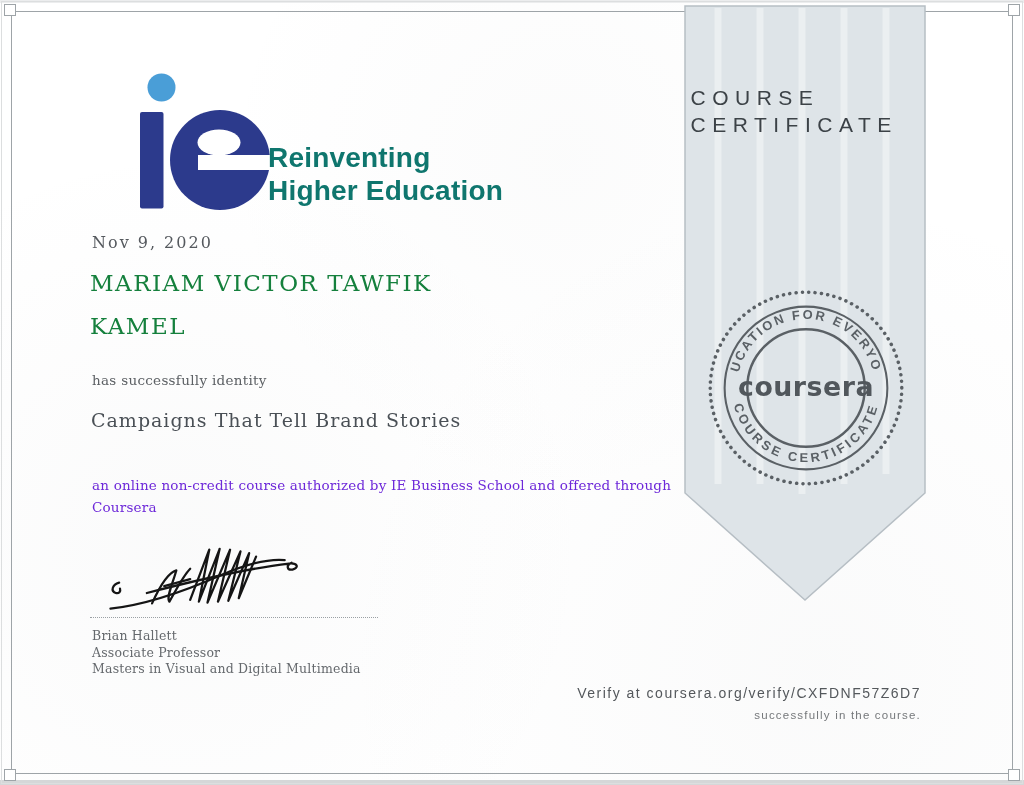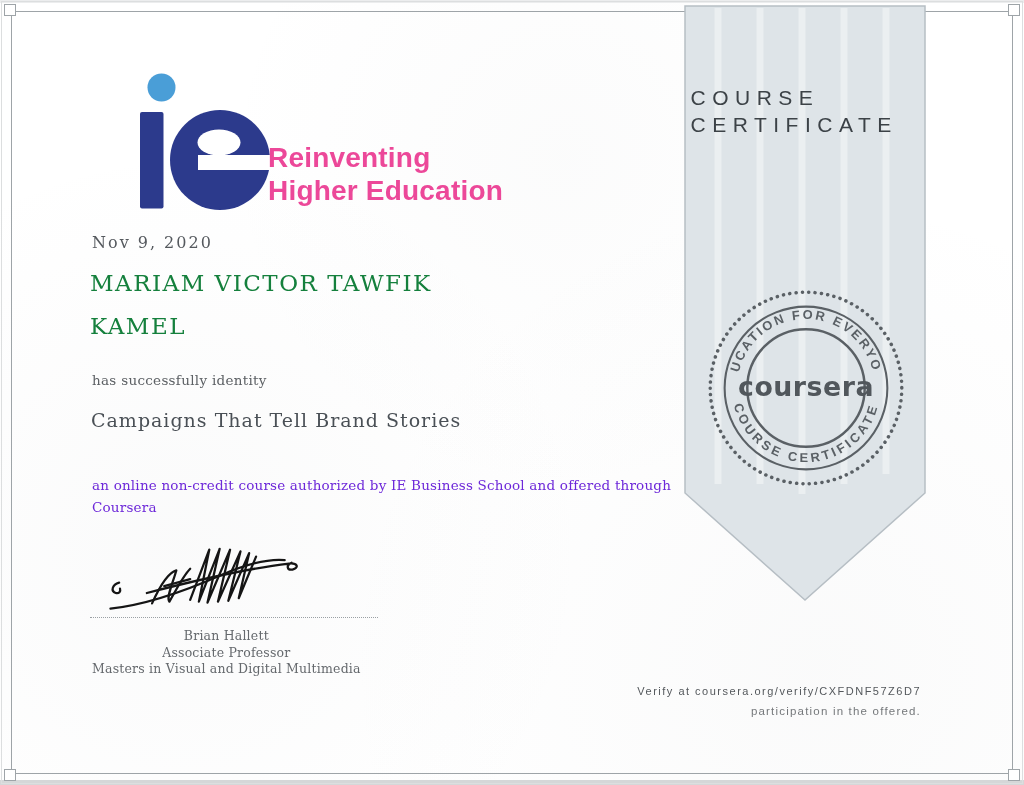--- a/index.html
+++ b/index.html
@@ -21,39 +21,39 @@
   .inner-border{position:absolute;inset:11px;border:1px solid #9ea4a8;z-index:1;pointer-events:none;}
   .corner{position:absolute;width:10px;height:10px;background:#ffffff;border:1px solid #9ea4a8;z-index:2;}
   .corner.tl{top:4px;left:4px;} .corner.tr{top:4px;right:4px;}
   .corner.bl{bottom:4px;left:4px;} .corner.br{bottom:4px;right:4px;}
 
   .abs{position:absolute;}
   .serif{font-family:"DejaVu Serif","Liberation Serif",serif;}
 
   
   #logo{left:138px;top:68px;z-index:2;}
-  #tagline{left:268px;top:141px;z-index:2;font-weight:bold;font-size:28px;line-height:33px;color:#ec4899;letter-spacing:0.2px;}
+  #tagline{left:268px;top:141px;z-index:2;font-weight:bold;font-size:28px;line-height:33px;color:#0f766e;letter-spacing:0.2px;}
   #date{left:92px;top:233px;z-index:2;font-size:16px;letter-spacing:2px;color:#55595e;}
   #name{left:90px;top:262px;z-index:2;font-size:23px;line-height:43px;letter-spacing:1.5px;color:#15803d;}
   #completed{left:92px;top:372px;z-index:2;font-size:13.5px;color:#5c6064;letter-spacing:0.3px;}
   #course{left:91px;top:405px;z-index:2;font-size:19px;line-height:31px;letter-spacing:1px;color:#4a5056;}
   #authorization{left:92px;top:474px;z-index:2;font-size:13.5px;line-height:22px;color:#6d28d9;letter-spacing:0.2px;}
   #signature{left:102px;top:541px;z-index:2;}
   #sig-line{left:90px;top:617px;width:288px;border-bottom:1px dotted #9aa0a4;height:0;z-index:2;}
-  #signer{left:92px;top:628px;z-index:2;font-size:12.5px;line-height:16.5px;color:#65696d;letter-spacing:0.2px;text-align:center;}
+  #signer{left:92px;top:628px;z-index:2;font-size:12.5px;line-height:16.5px;color:#65696d;letter-spacing:0.2px;}
 
   
   #ribbon{left:684px;top:4px;z-index:2;}
   #ribbon-label{left:684px;top:84px;width:242px;z-index:3;text-align:left;
     font-size:21px;line-height:27px;letter-spacing:6.5px;text-indent:6.5px;color:#3c4247;font-weight:400;}
   #seal{left:703px;top:285px;z-index:3;}
 
   
   #footer{right:103px;top:685px;z-index:2;text-align:right;}
-  #verify{font-size:11px;letter-spacing:1.5px;color:#54585c;margin-bottom:6px;cursor:pointer;}
+  #verify{font-size:14px;letter-spacing:1.5px;color:#54585c;margin-bottom:6px;cursor:pointer;}
   .confirm-line{font-size:11.5px;letter-spacing:1.2px;line-height:17px;color:#75787b;}
 </style>
 </head>
 <body>
 
 <div id="page">
 
   <div class="edge-top"></div>
   <div class="edge-bottom"></div>
   <div class="outer-line"></div>
@@ -140,16 +140,16 @@
       <textPath href="#arcTop" startOffset="50%" text-anchor="middle">· EDUCATION FOR EVERYONE ·</textPath>
     </text>
     <text font-family="Liberation Sans, sans-serif" font-size="12.5" letter-spacing="3" fill="#5a6065" font-weight="bold">
       <textPath href="#arcBottom" startOffset="50%" text-anchor="middle">COURSE CERTIFICATE</textPath>
     </text>
     <text x="100" y="108" text-anchor="middle" font-family="DejaVu Sans, sans-serif" font-size="26" font-weight="bold" letter-spacing="0.5" fill="#51575c">coursera</text>
   </svg>
 
   <div id="footer" class="abs">
     <div id="verify">Verify at coursera.org/verify/CXFDNF57Z6D7</div>
-    <div class="confirm-line">participation in the offered.</div>
+    <div class="confirm-line">successfully in the course.</div>
   </div>
 
 </div>
 
 </body></html>

